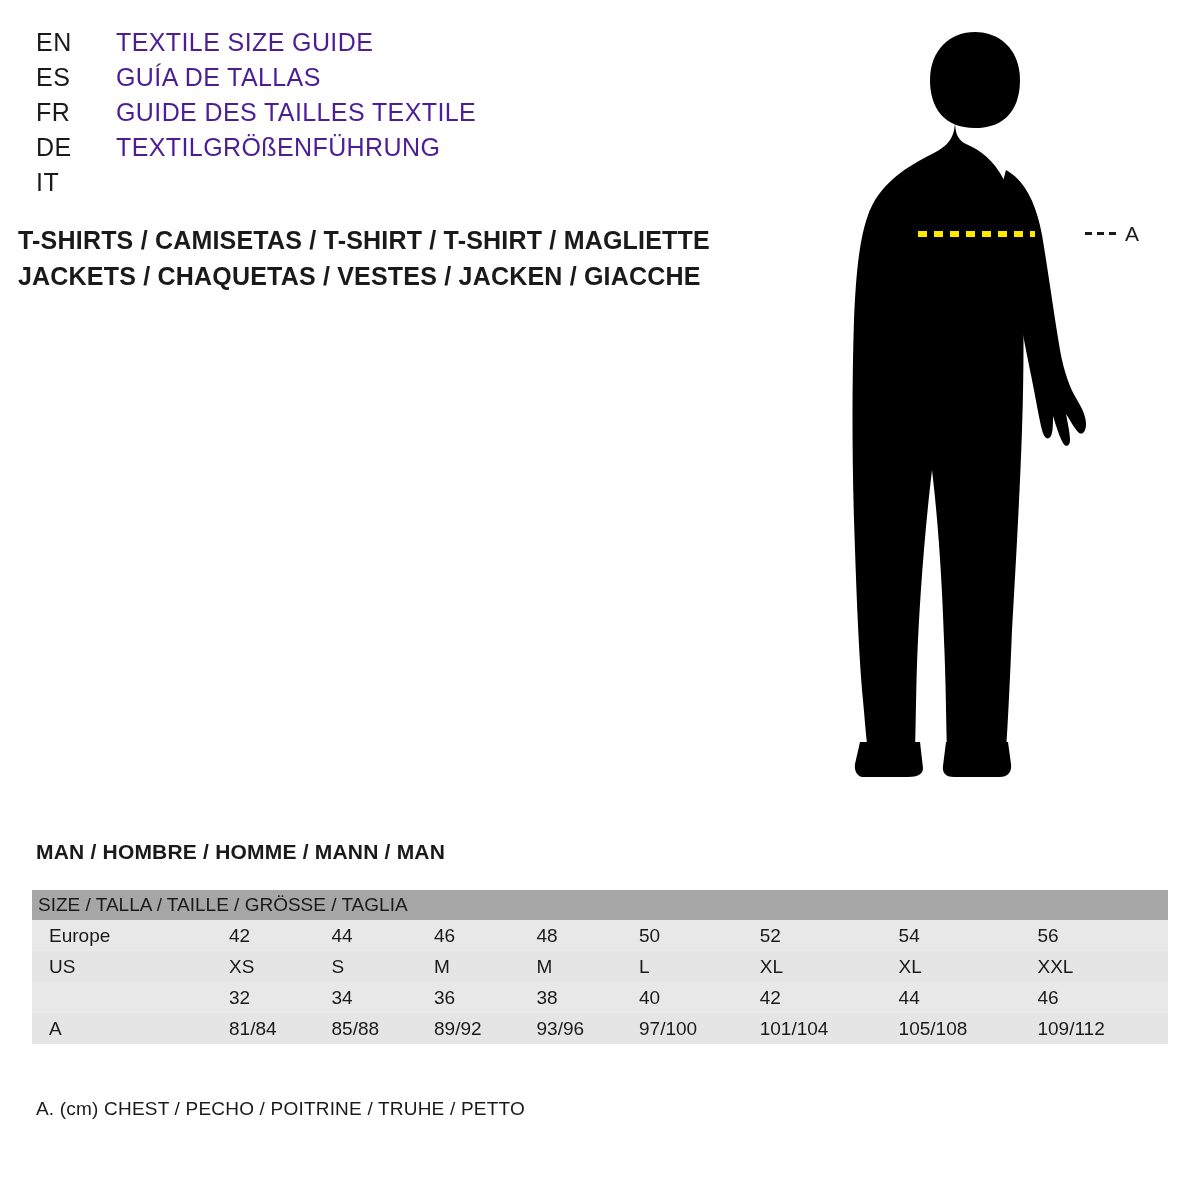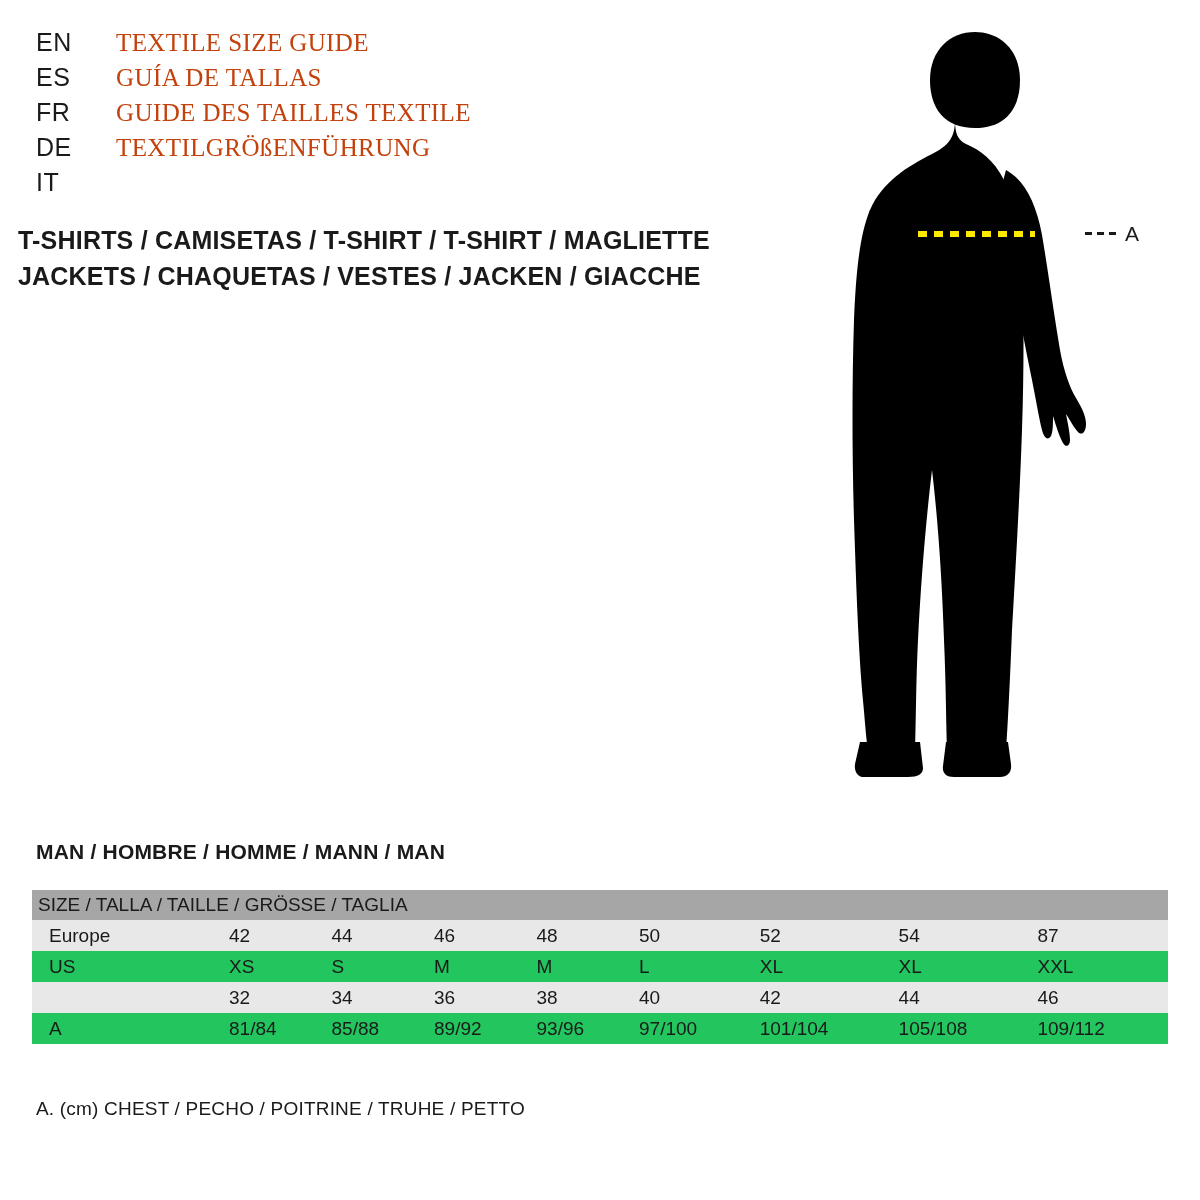--- a/index.html
+++ b/index.html
@@ -35,23 +35,22 @@
   }
   .lang-code {
     width: 80px;
     font-size: 25px;
     letter-spacing: 0.5px;
     color: #1a1a1a;
   }
   .lang-text {
     font-size: 25px;
     letter-spacing: 0.4px;
-    color: #c2410c;
+    color: #4c1d95;
     white-space: nowrap;
-    font-family: Liberation Serif, serif;
   }
 
   
   .category-block {
     position: absolute;
     left: 18px;
     top: 222px;
     width: 760px;
   }
   .category-line {
@@ -123,21 +122,21 @@
     padding-left: 17px;
     width: 168px;
   }
   tr.band-header td {
     background: #a6a6a6;
     text-align: left;
     font-size: 19px;
     height: 30px;
   }
   tr.band-light td { background: #e8e8e8; }
-  tr.band-white td { background: #22c55e; }
+  tr.band-white td { background: #e5e5e5; }
 
   .footnote {
     position: absolute;
     left: 36px;
     top: 1098px;
     font-size: 19px;
     color: #1a1a1a;
     letter-spacing: 0.2px;
   }
 </style>
@@ -248,21 +247,21 @@
         </tr>
         <tr class="band-light">
           <td class="label">Europe</td>
           <td>42</td>
           <td>44</td>
           <td>46</td>
           <td>48</td>
           <td>50</td>
           <td>52</td>
           <td>54</td>
-          <td>87</td>
+          <td>56</td>
         </tr>
         <tr class="band-white">
           <td class="label">US</td>
           <td>XS</td>
           <td>S</td>
           <td>M</td>
           <td>M</td>
           <td>L</td>
           <td>XL</td>
           <td>XL</td>

